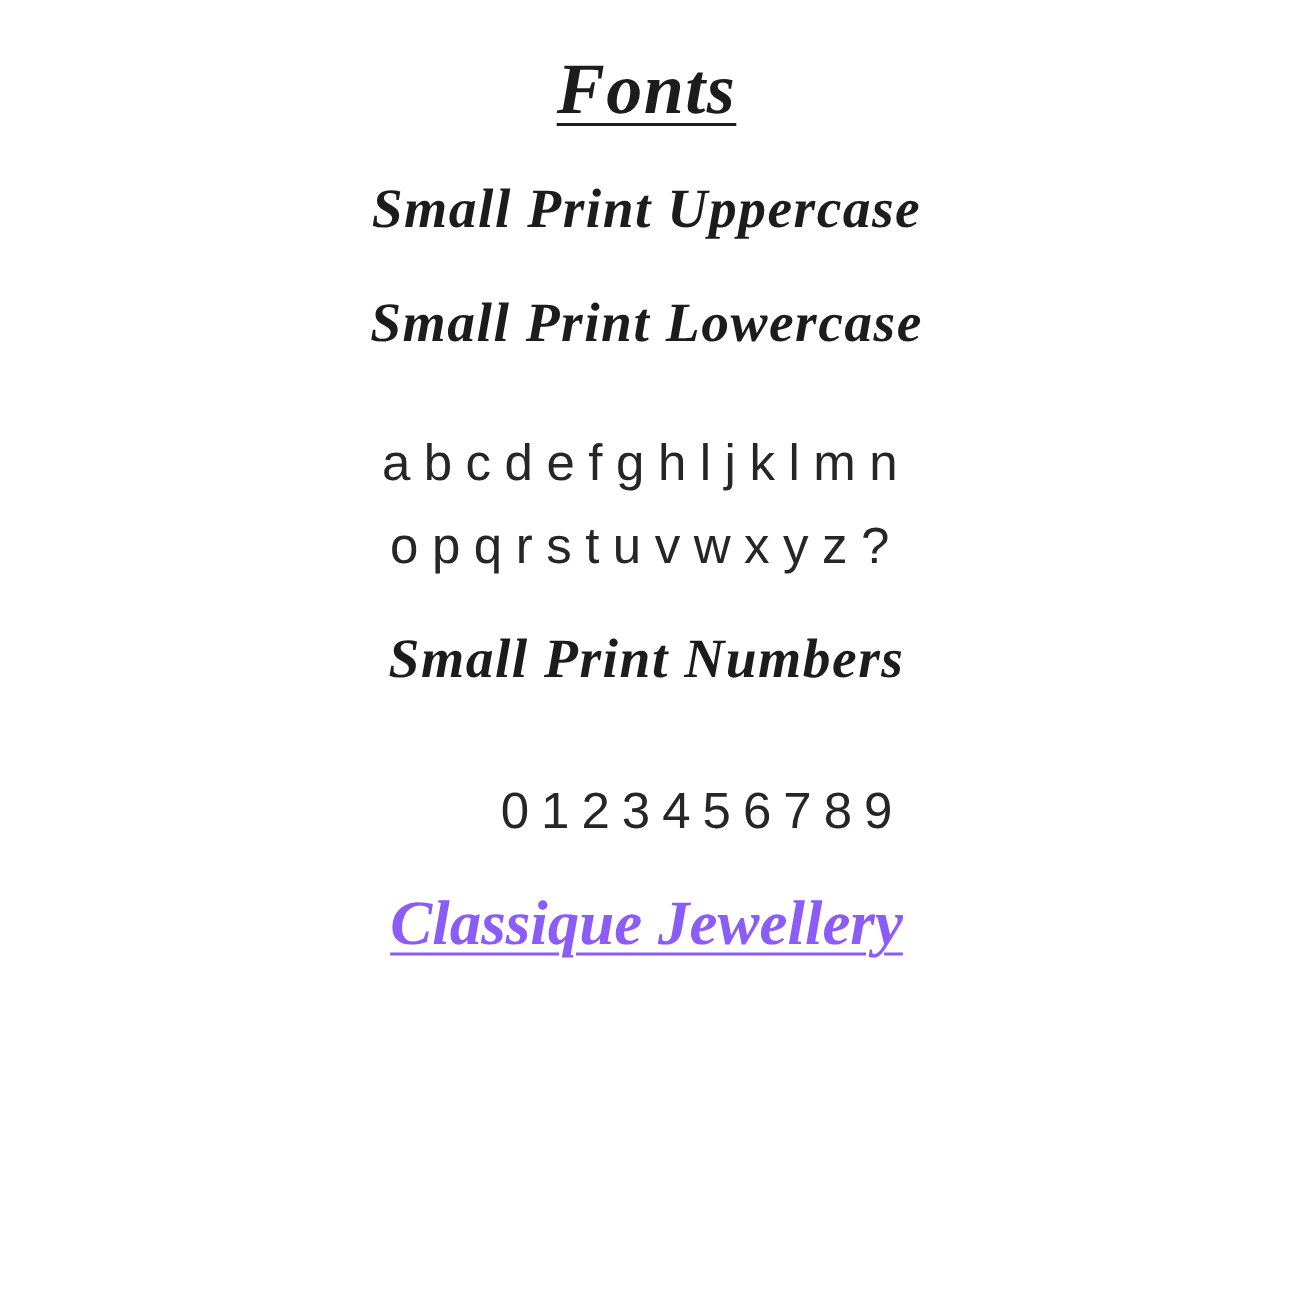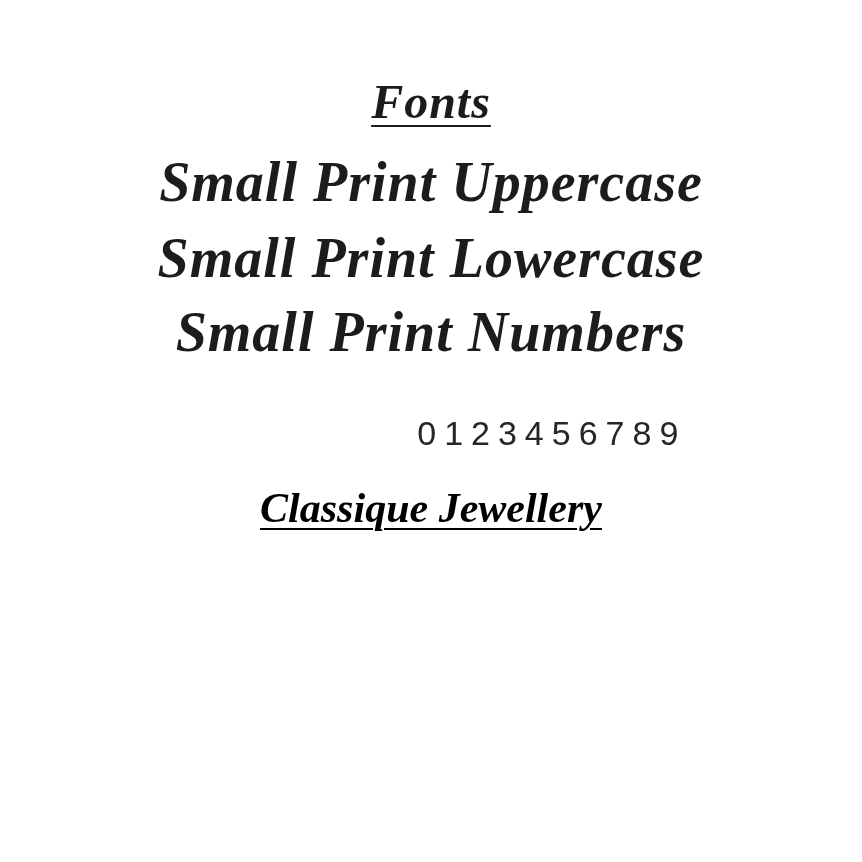--- a/index.html
+++ b/index.html
@@ -12,39 +12,39 @@
     background: #ffffff;
     overflow: hidden;
   }
   .canvas {
     width: 862px;
     height: 862px;
     display: flex;
     flex-direction: column;
     align-items: center;
     text-align: center;
-    padding-top: 74px;
+    padding-top: 32px;
     box-sizing: border-box;
   }
   .script {
     font-family: "Liberation Serif", "DejaVu Serif", serif;
     font-style: italic;
     font-weight: bold;
     color: #1c1c1c;
   }
   .page-title {
     font-size: 48px;
     line-height: 56px;
     text-decoration: underline;
     text-underline-offset: 7px;
     text-decoration-thickness: 2px;
     letter-spacing: 1px;
   }
   .section-heading {
-    font-size: 56px;
+    font-size: 37px;
     line-height: 52px;
     letter-spacing: 1px;
   }
   .heading-uppercase { margin-top: 26px; }
   .heading-lowercase { margin-top: 24px; }
   .heading-numbers   { margin-top: 22px; }
   .sample {
     font-family: "Liberation Sans", "DejaVu Sans", sans-serif;
     font-weight: 400;
     color: #262626;
@@ -71,24 +71,28 @@
 <div class="canvas">
 
   <div class="script page-title">Fonts</div>
 
   <div>
     <div class="script section-heading heading-uppercase">Small Print Uppercase</div>
   </div>
 
   <div>
     <div class="script section-heading heading-lowercase">Small Print Lowercase</div>
+    <div class="sample sample-lowercase">
+      <div>abcdefghljklmn</div>
+      <div>opqrstuvwxyz?</div>
+    </div>
   </div>
 
   <div>
     <div class="script section-heading heading-numbers">Small Print Numbers</div>
     <div class="sample sample-numbers">
       <div>0123456789</div>
     </div>
   </div>
 
-  <div class="script brand-footer" style="color: #000000;">Classique Jewellery</div>
+  <div class="script brand-footer" style="color: #8b5cf6;">Classique Jewellery</div>
 
 </div>
 
 </body></html>

